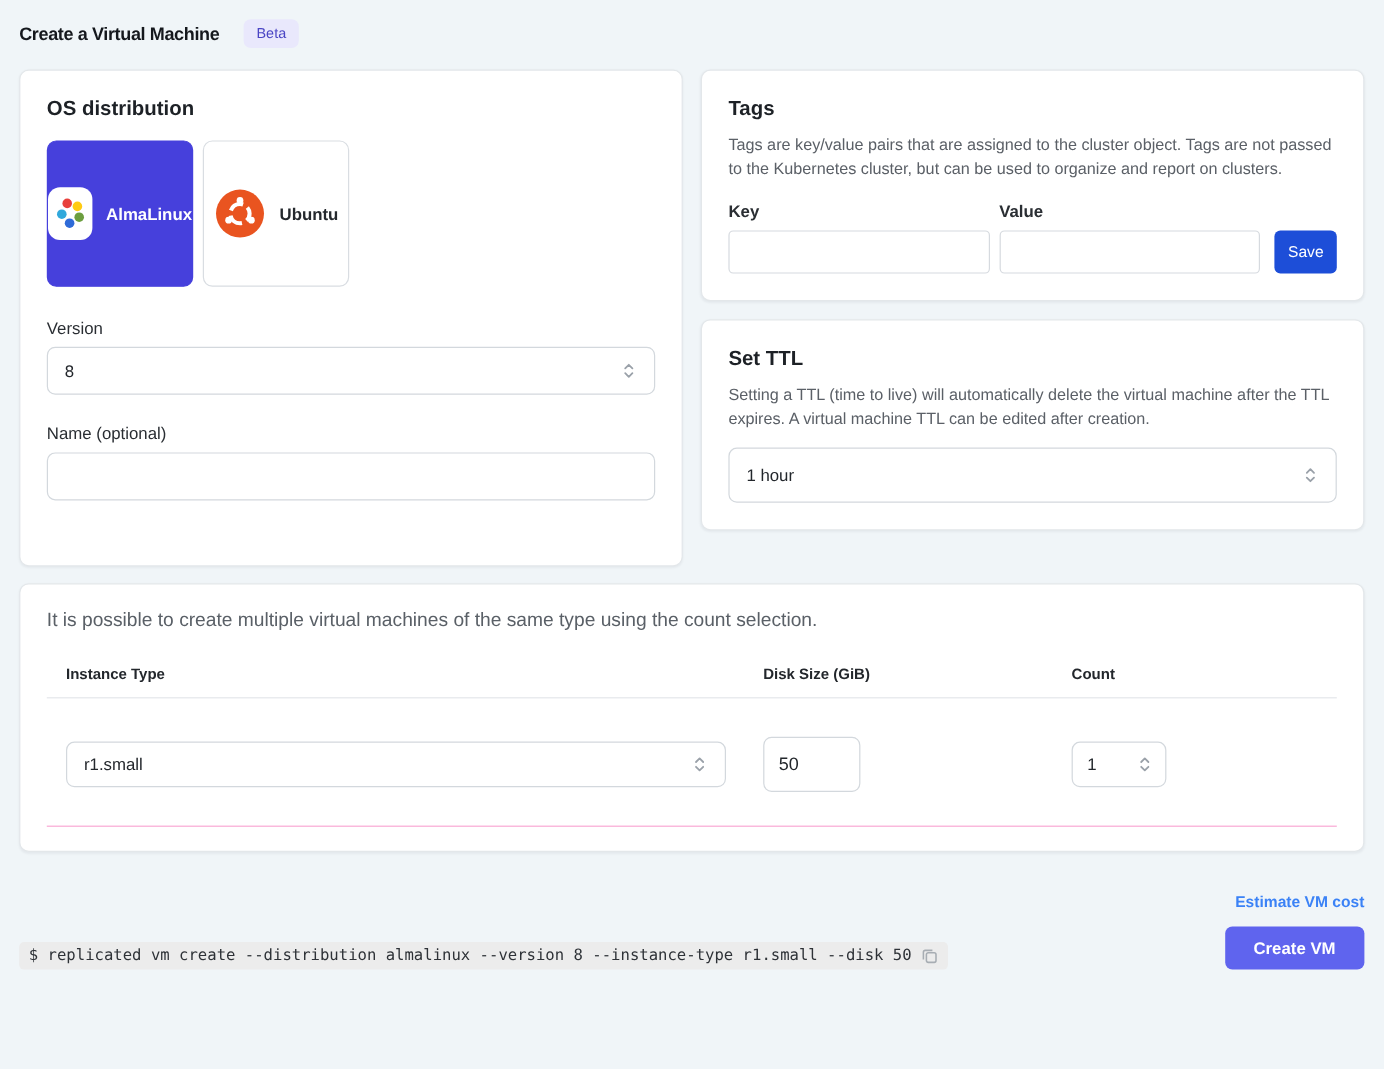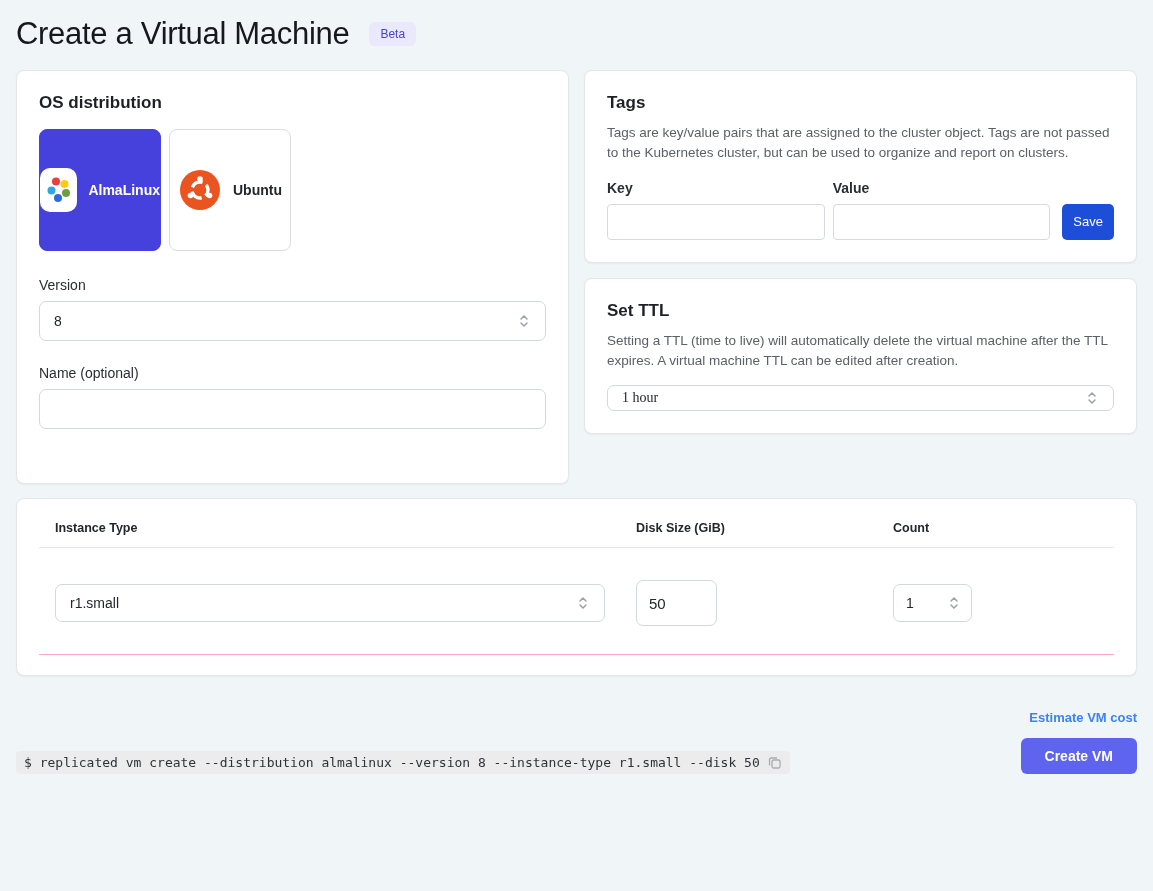--- a/index.html
+++ b/index.html
@@ -7,21 +7,21 @@
   body {
     width:1153px; height:891px;
     background:#f0f5f8;
     font-family:"Liberation Sans", sans-serif;
     color:#1c2025;
   }
   .container { padding:12px 16px 0 16px; }
 
   
   .header { display:flex; align-items:center; gap:20px; padding:4px 0 18px 0; }
-  .page-title { font-size:31px; font-weight:normal; margin:0; color:#15181d; letter-spacing:-0.3px; }
+  .page-title { font-size:15px; font-weight:bold; margin:0; color:#15181d; letter-spacing:-0.3px; }
   .beta-badge { background:#e9e8fc; color:#4a45c4; font-size:12px; padding:5px 11px; border-radius:6px; }
 
   
   .card {
     background:#ffffff; border:1px solid #e3e7ea; border-radius:8px;
     box-shadow:0 1px 2px rgba(16,24,40,0.05);
     padding:22px;
   }
   .top-grid { display:grid; grid-template-columns:1fr 1fr; gap:15px; align-items:start; }
   .right-col { display:flex; flex-direction:column; gap:15px; }
@@ -174,36 +174,37 @@
             <label class="field-label bold">Value</label>
             <input class="tag-input" type="text" value="" style="">
           </div>
           <button class="save-button">Save</button>
         </div>
       </div>
 
       <div class="card">
         <h2 class="card-title" style="margin-bottom:10px;">Set TTL</h2>
         <p class="card-desc" style="margin-bottom:14px;">Setting a TTL (time to live) will automatically delete the virtual machine after the TTL expires. A virtual machine TTL can be edited after creation.</p>
-        <div class="select" style="height:26px;font-family:Liberation Serif, serif;">
+        <div class="select" style="height:46px;">
           <span>1 hour</span>
           <span style="display:flex;">
             <svg width="14" height="16" viewBox="0 0 14 16" fill="none" stroke="#9aa1a9" stroke-width="1.5" stroke-linecap="round" stroke-linejoin="round">
               <path d="M4 6 L7 3 L10 6"></path>
                 <path d="M4 10 L7 13 L10 10"></path>
             </svg>
           </span>
         </div>
       </div>
 
     </div>
   </div>
 
 
   <div class="card vm-card">
+    <p class="vm-desc">It is possible to create multiple virtual machines of the same type using the count selection.</p>
 
     <div class="vm-grid header-row">
       <div class="col-head cell-1">Instance Type</div>
       <div class="col-head">Disk Size (GiB)</div>
       <div class="col-head">Count</div>
     </div>
 
     <div class="vm-grid control-row">
       <div class="cell-1">
         <div class="select instance-select">

